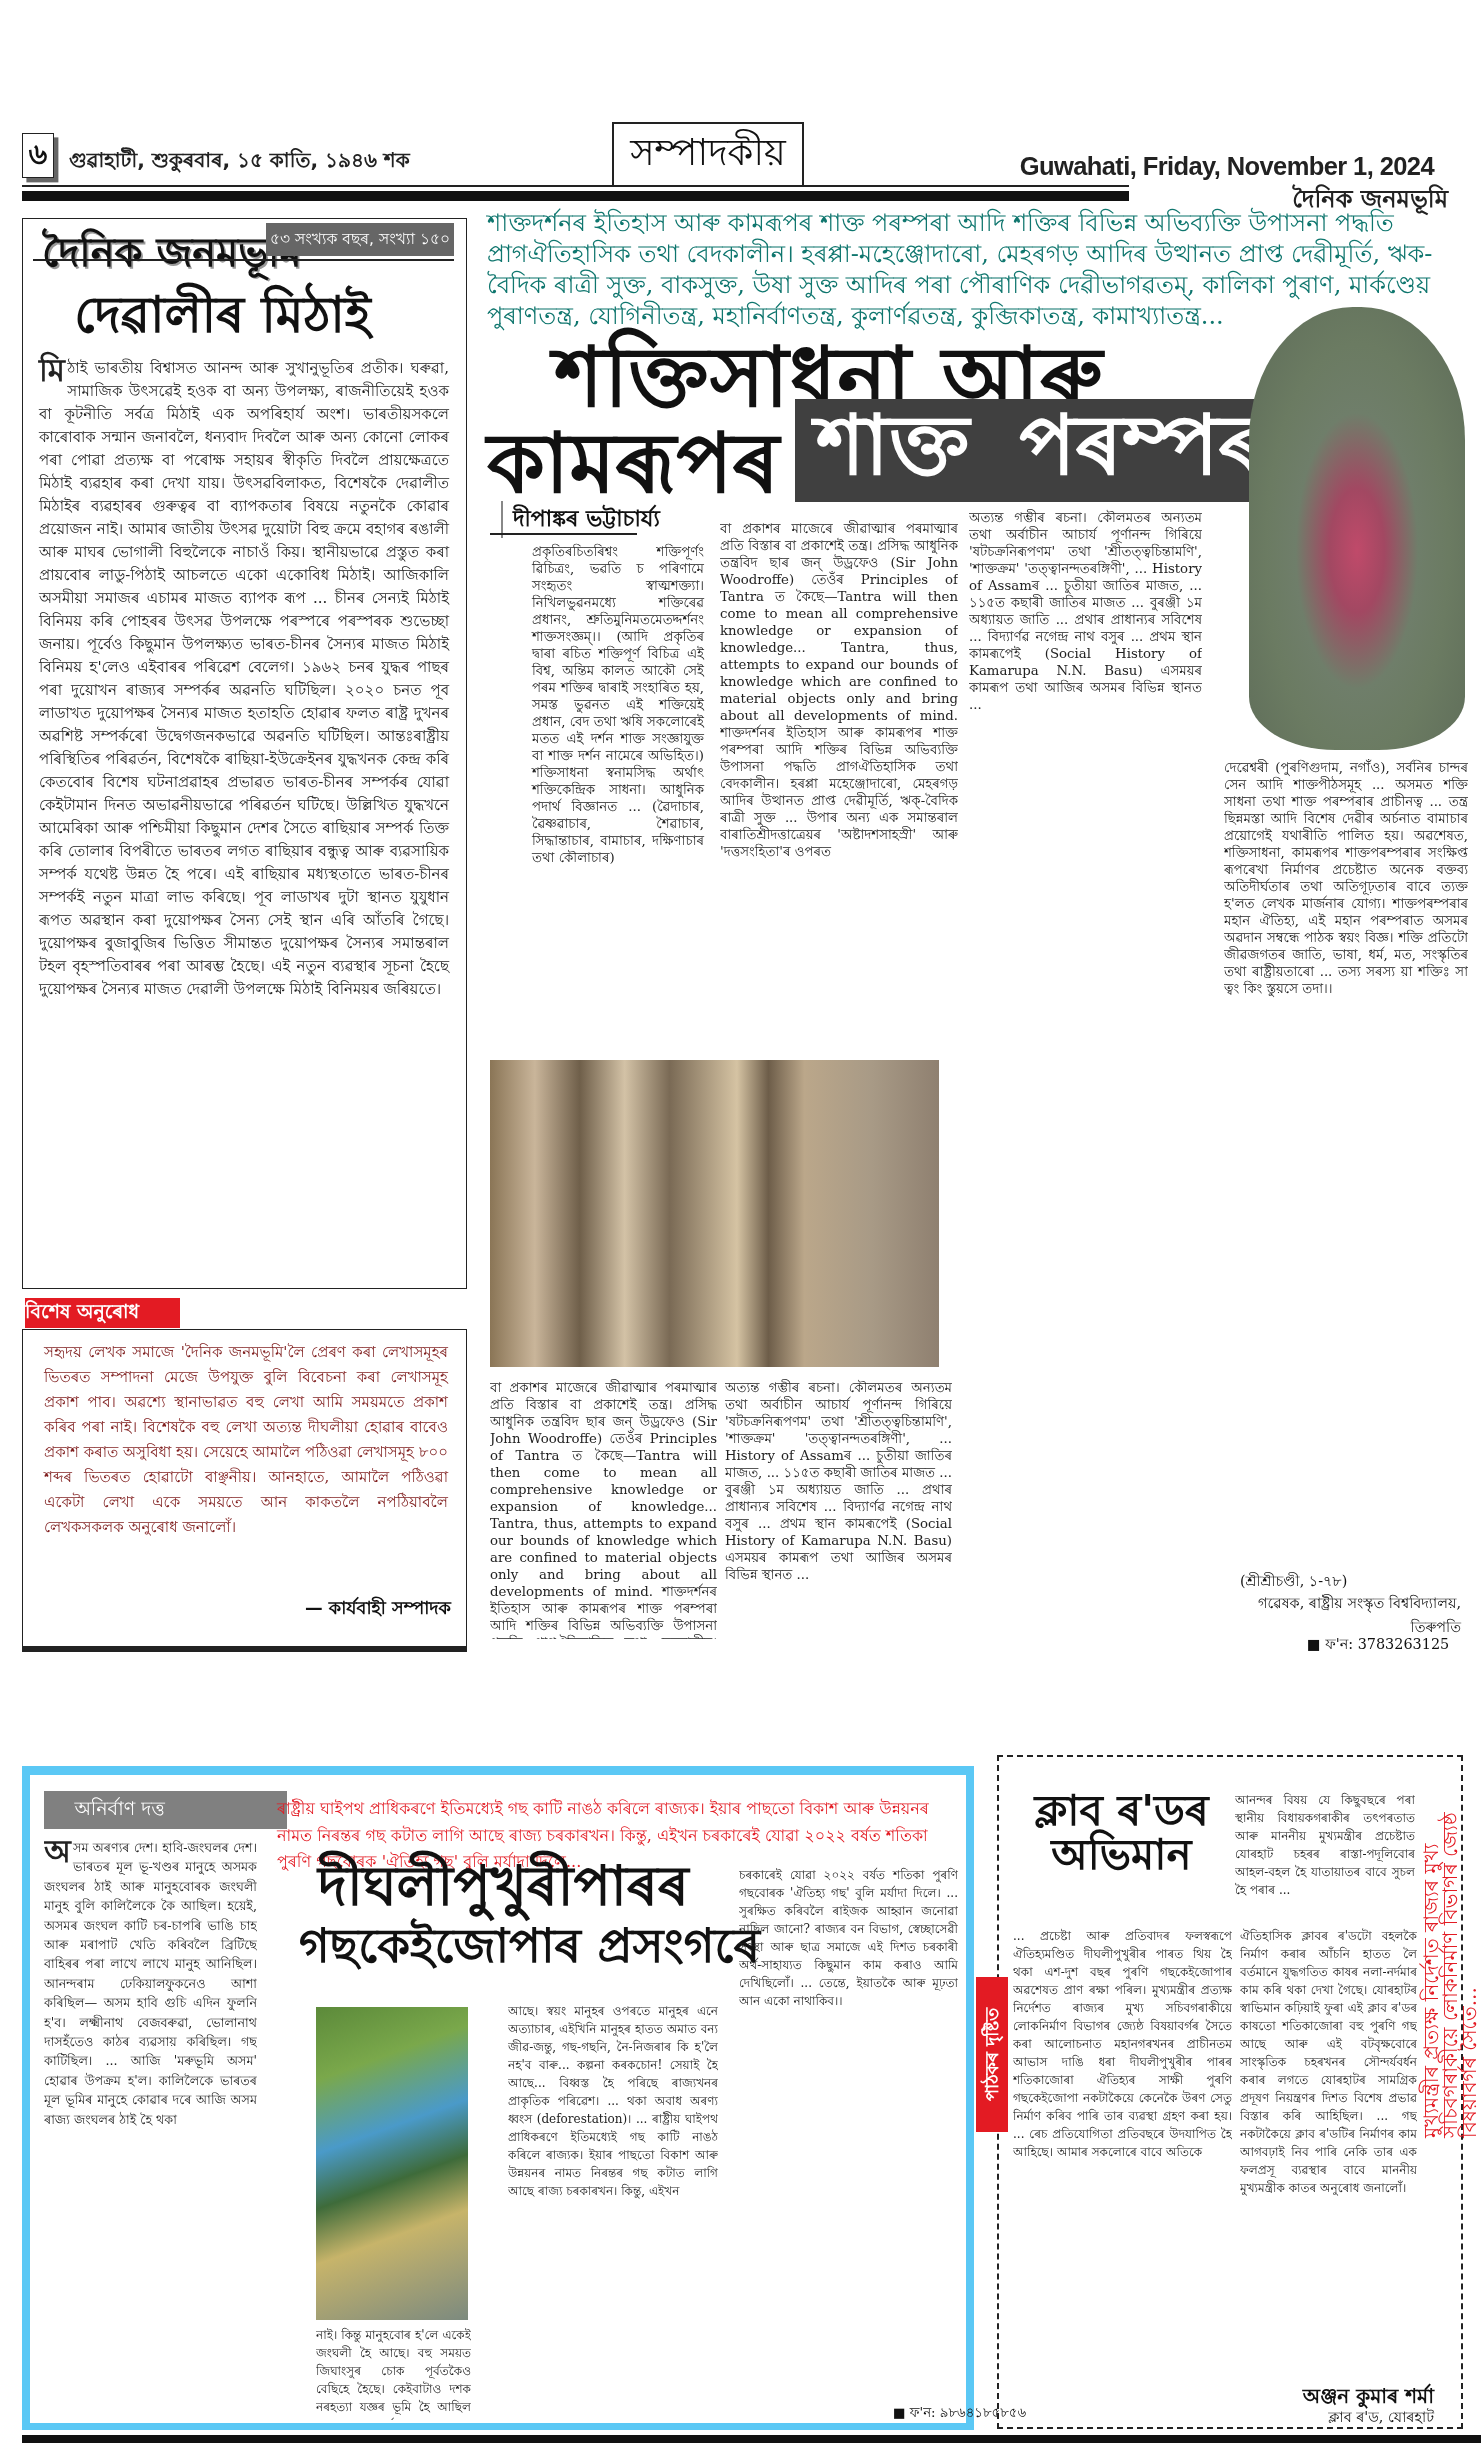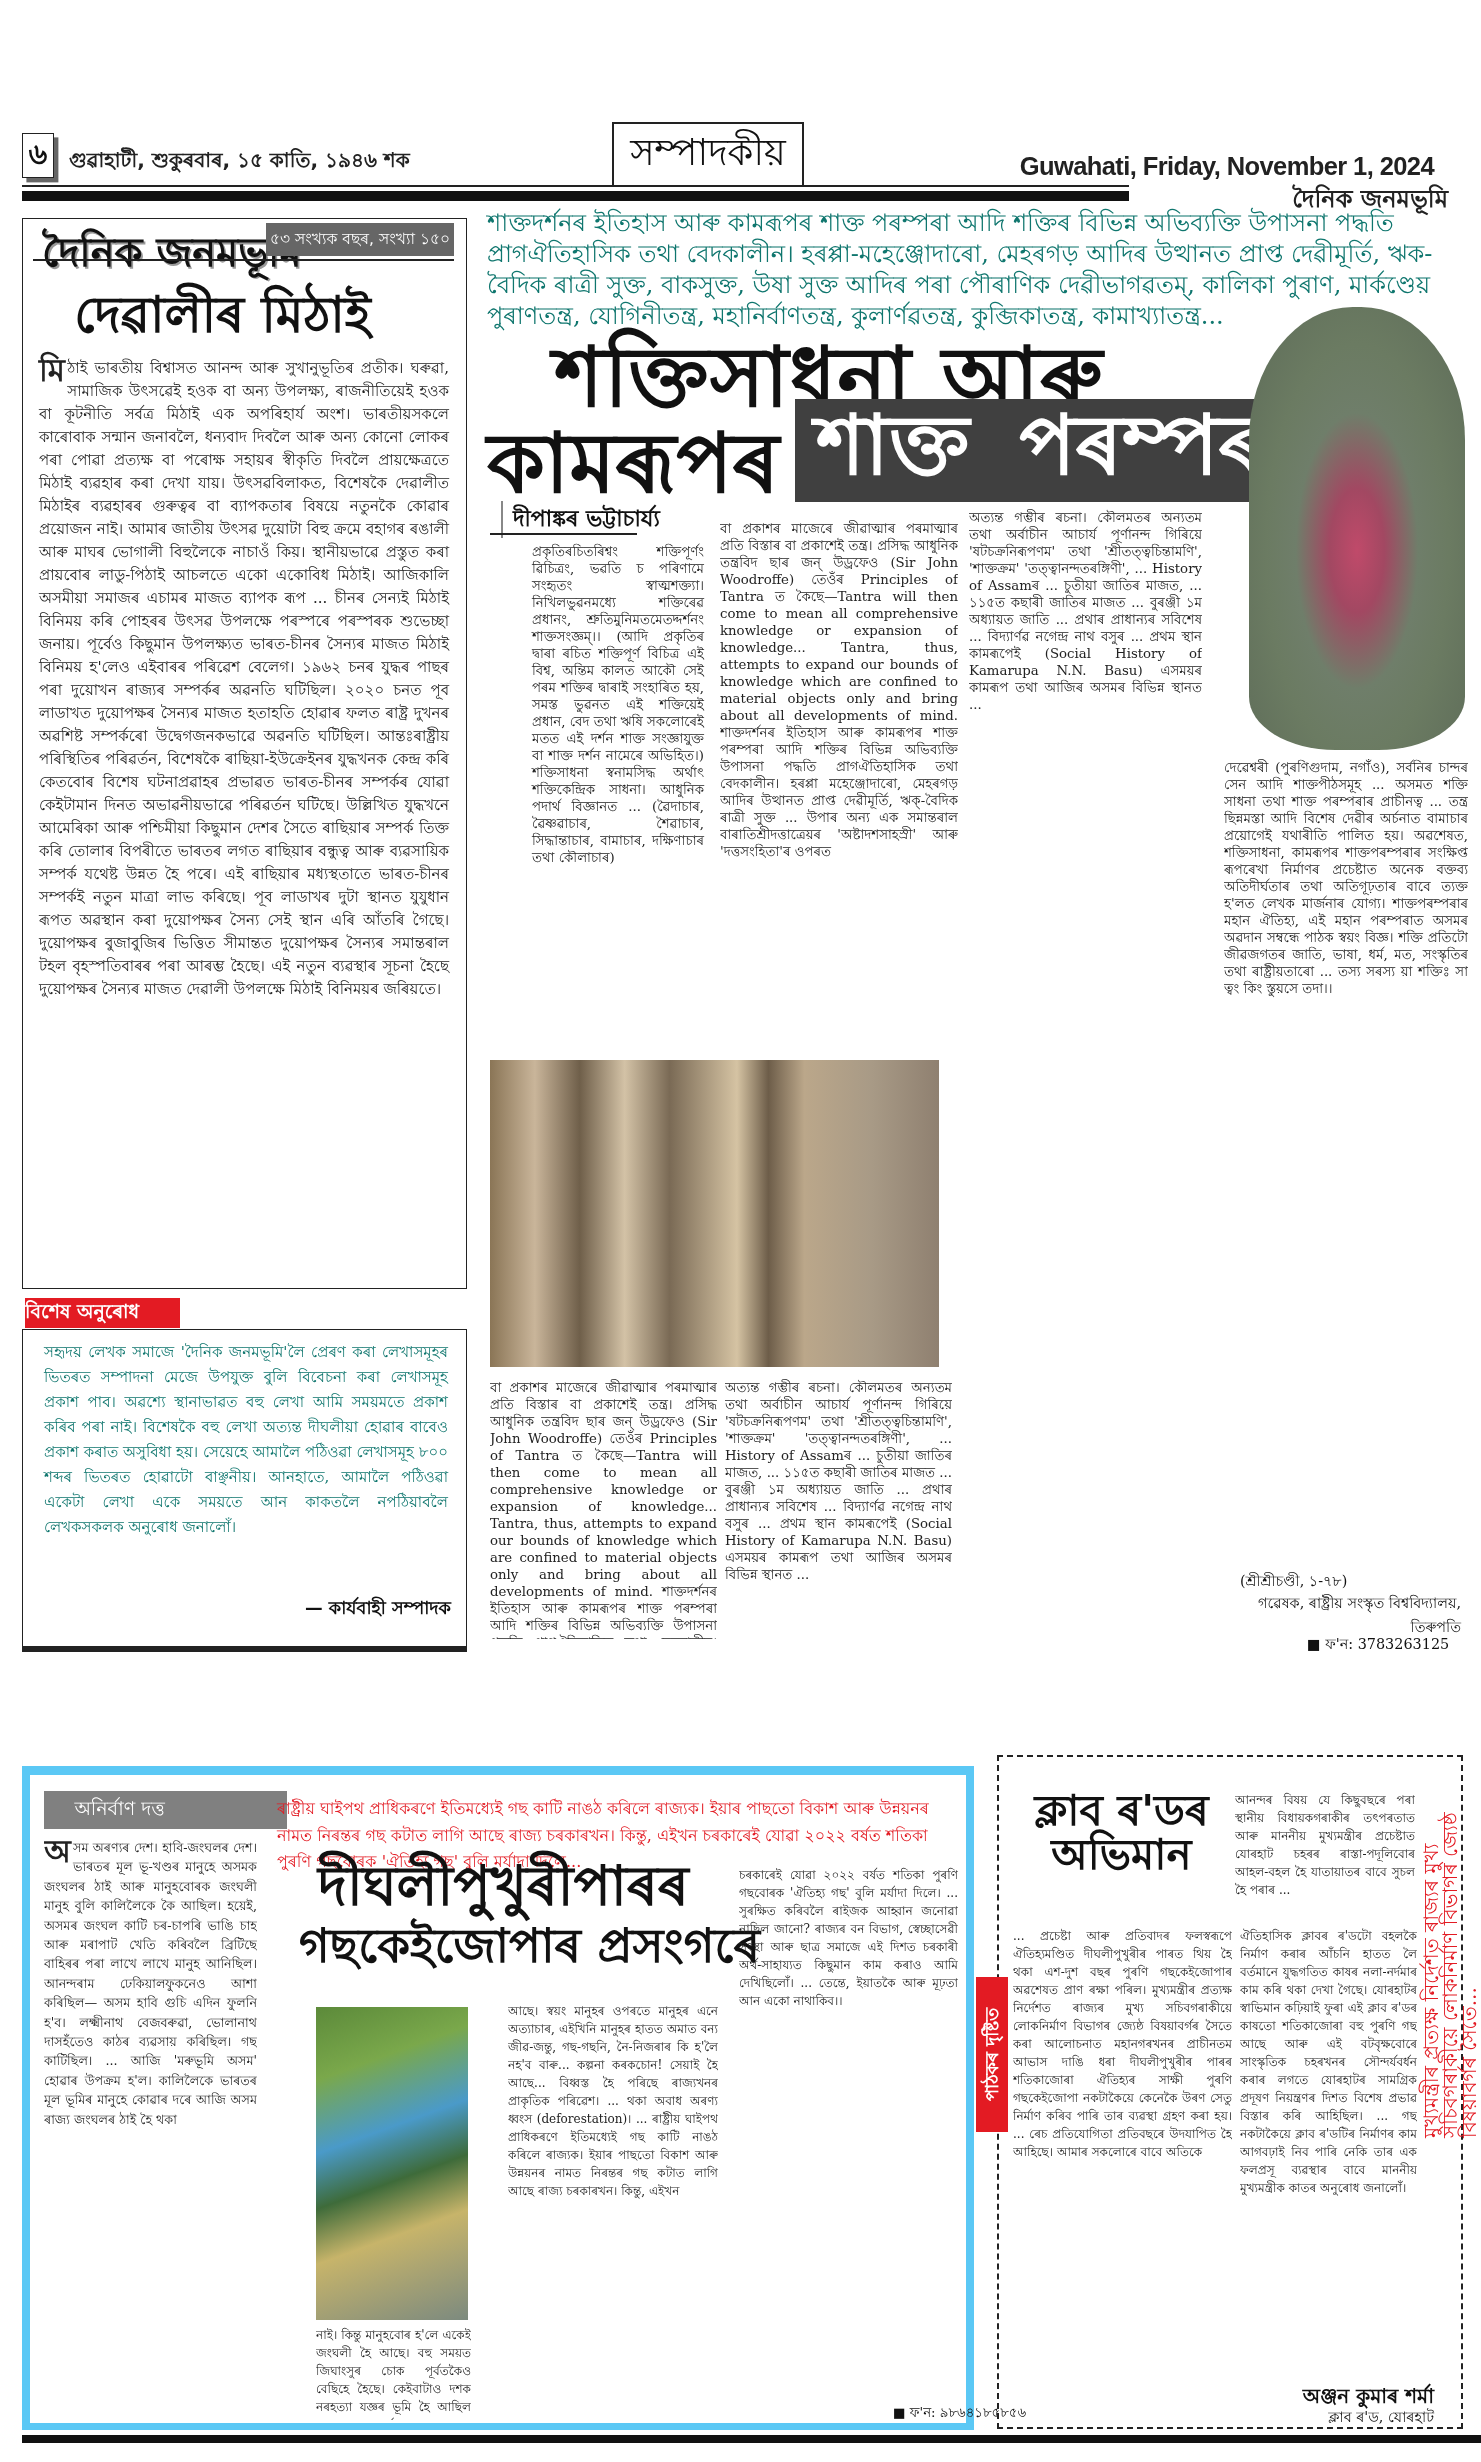--- a/index.html
+++ b/index.html
@@ -17,21 +17,21 @@
   #ed-box{left:22px;top:218px;width:443px;height:1069px;border:1.7px solid #222;}
   #brand-logo{left:42px;top:221px;font-size:40px;font-weight:bold;color:#111;text-shadow:1.7px 1.7px 0 #999;}
   #vol-badge{left:266px;top:223px;width:188px;height:33px;background:#666;color:#fff;font-size:15.5px;display:flex;align-items:center;justify-content:center;font-family:"DejaVu Sans",sans-serif;}
   #ed-rule{left:33px;top:259px;width:421px;height:1.7px;background:#222;}
   #ed-title{left:22px;top:277px;width:401px;text-align:center;font-size:50px;font-weight:bold;}
   #ed-body{left:39px;top:357px;width:410px;font-size:15px;line-height:23px;text-align:justify;color:#222;}
   .dropcap{font-size:31px;font-weight:bold;float:left;line-height:26.6px;margin-right:2.2px;}
   
   #req-head{left:25px;top:1298px;width:155px;height:30px;background:#e31b23;color:#fff;font-size:19px;font-weight:bold;display:flex;align-items:center;}
   #req-box{left:22px;top:1329px;width:443px;height:316px;border:1.7px solid #222;border-bottom:6.6px solid #222;}
-  #req-body{left:44px;top:1340px;width:404px;font-size:15px;line-height:25px;text-align:justify;color:#0f766e;}
+  #req-body{left:44px;top:1340px;width:404px;font-size:15px;line-height:25px;text-align:justify;color:#7f1d1d;}
   #req-sign{right:1030px;top:1595px;font-size:17.7px;font-weight:bold;}
   
   #main-deck{left:487px;top:208px;width:986px;font-size:24px;line-height:31px;color:#0f766e;}
   #main-t1{left:554px;top:313px;font-size:83px;font-weight:bold;letter-spacing:1.1px;}
   #main-t2a{left:487px;top:399px;font-size:83px;font-weight:bold;}
   #main-t2b{left:795px;top:399px;width:515px;height:103px;background:#404040;color:#fff;font-size:83px;font-weight:bold;display:flex;align-items:center;justify-content:center;font-family:Liberation Mono, monospace;}
   #author-1{left:501px;top:501px;font-size:22px;font-weight:bold;border-left:2.8px solid #888;padding-left:10px;}
   #author-1-rule{left:490px;top:533px;width:147px;height:2.2px;background:#222;}
   .col{position:absolute;font-size:13.3px;line-height:17px;text-align:justify;color:#222;}
   #verse{left:532px;top:543px;width:172px;font-size:13.3px;line-height:17px;}

